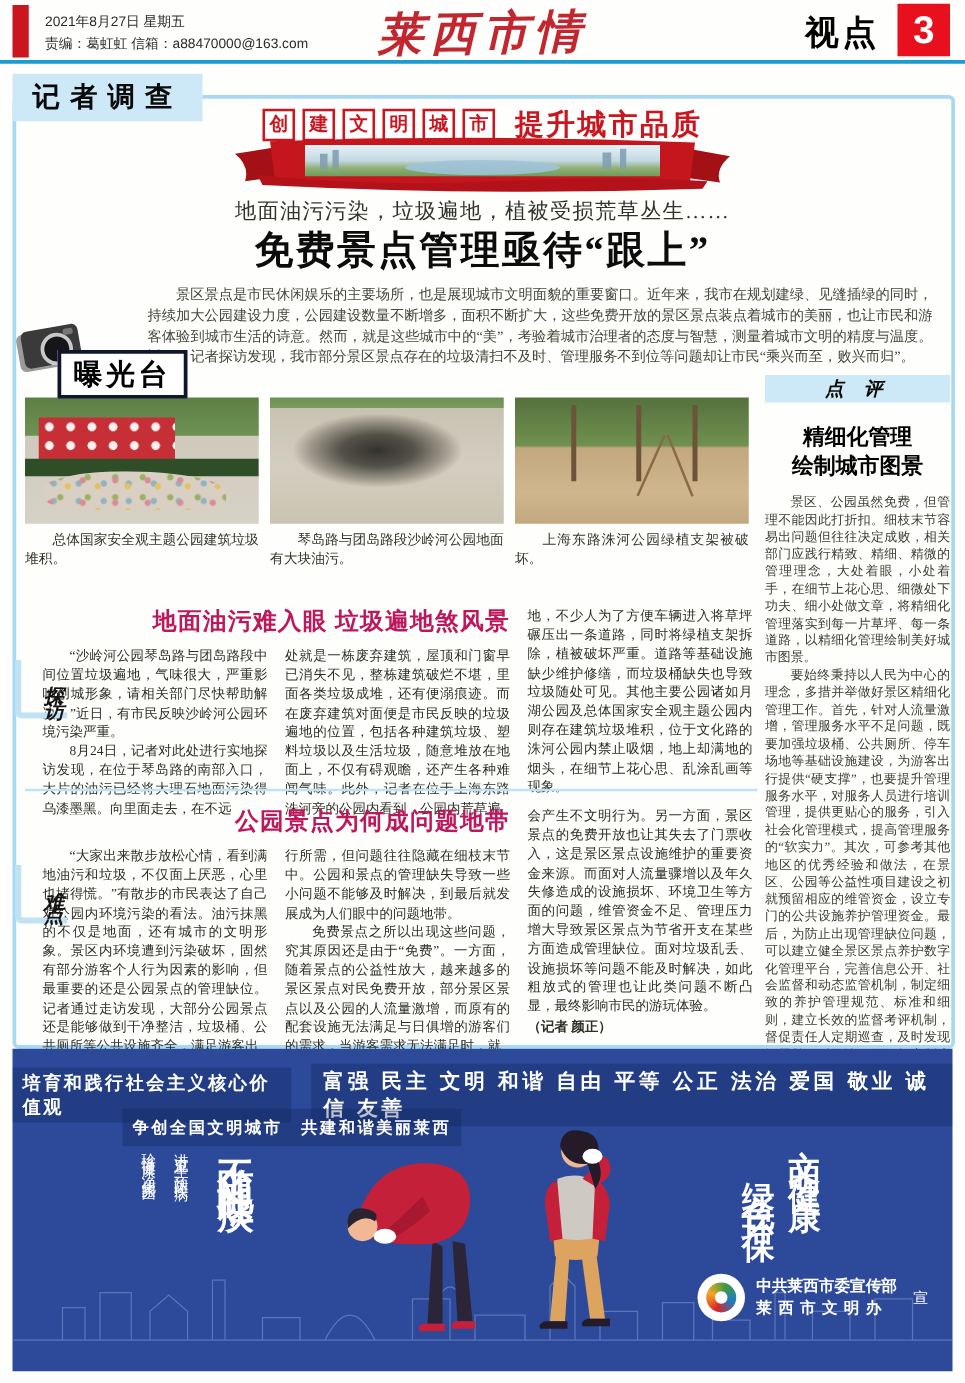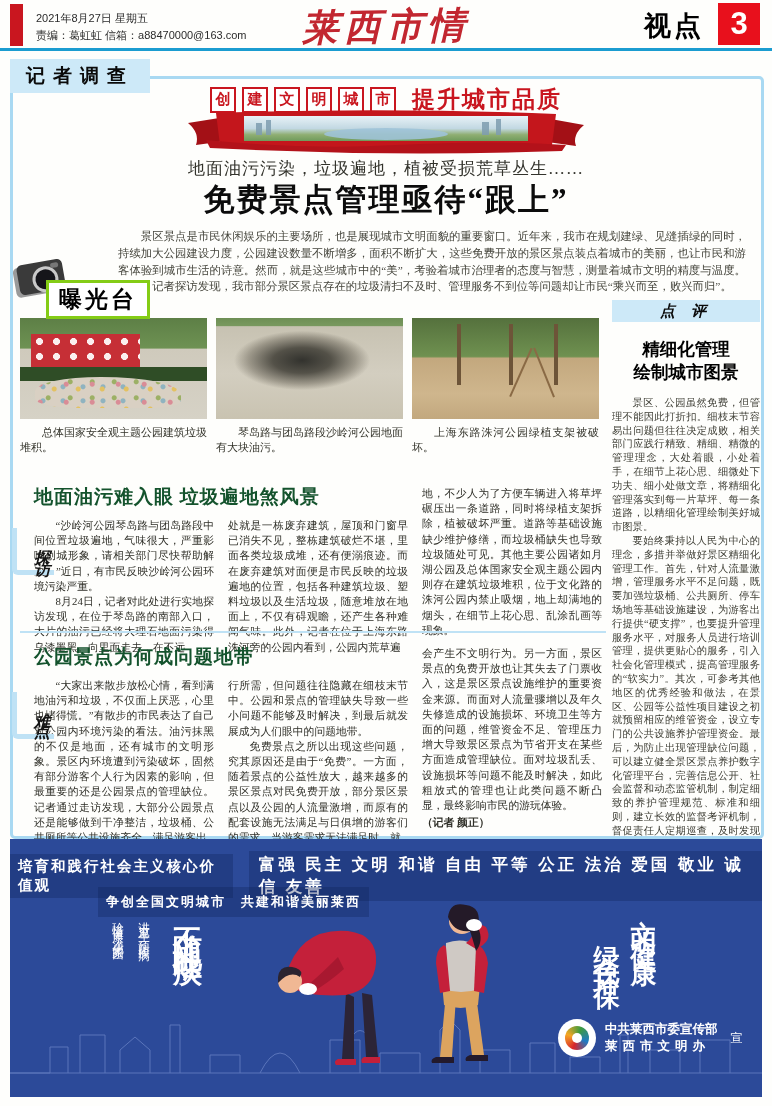--- a/index.html
+++ b/index.html
@@ -13,42 +13,42 @@
             font-size:37px;font-weight:bold;font-style:italic;color:#c22730;letter-spacing:5px;white-space:nowrap;}
   .section-title{position:absolute;right:68px;top:8px;font-family:"Liberation Sans",sans-serif;
                  font-size:27px;font-weight:900;color:#000;letter-spacing:3px;}
   .page-num{position:absolute;right:12px;top:3px;width:42px;height:42px;background:#e8101c;color:#fff;
             font-family:"Liberation Sans",sans-serif;font-size:31px;font-weight:900;
             display:grid;place-items:center;}
   .header-rule{position:absolute;left:0;top:48px;width:772px;height:3px;background:#1b9cd0;}
   
   .frame{position:absolute;left:10px;top:76px;width:748px;height:757px;border:3px solid #a9d9f2;border-radius:5px;}
   .col-label{position:absolute;left:10px;top:59px;background:#cde9f8;padding:4px 16px;z-index:5;
-             font-family:"Liberation Sans",sans-serif;font-size:19px;font-weight:900;color:#0a0a0a;letter-spacing:8px;}
+             font-family:"Liberation Sans",sans-serif;font-size:22px;font-weight:900;color:#0a0a0a;letter-spacing:8px;}
   
   .banner-row{position:absolute;left:0;top:84px;width:772px;display:flex;justify-content:center;
               align-items:center;gap:4px;font-family:"Liberation Sans",sans-serif;}
   .boxchar{width:22px;height:22px;border:2px solid #c9161f;color:#c9161f;font-weight:900;font-size:15px;
            display:grid;place-items:center;background:#fff;margin-right:2px;}
   .banner-slogan{font-size:23px;font-weight:900;color:#c9161f;letter-spacing:2px;margin-left:10px;text-align:right;}
   .ribbon{position:absolute;left:50%;top:107px;transform:translateX(-50%);}
   
   .kicker{position:absolute;left:0;top:157px;width:772px;text-align:center;font-size:17px;color:#33332c;letter-spacing:1px;}
   .main-title{position:absolute;left:0;top:179px;width:772px;text-align:center;font-size:31px;font-weight:900;
               color:#0c0c0c;letter-spacing:2px;}
   .intro{position:absolute;left:118px;top:228px;width:628px;font-size:11.4px;line-height:16.8px;
          color:#45453c;text-align:justify;text-indent:2em;}
   
   .exposure{position:absolute;left:16px;top:266px;width:170px;height:52px;z-index:6;}
   .camera{position:absolute;left:2px;top:-4px;width:46px;height:30px;background:#3a3a3a;border-radius:5px;
           transform:rotate(-10deg);box-shadow:-4px 2px 0 #9a9a9a;}
   .camera::before{content:"";position:absolute;left:14px;top:5px;width:20px;height:20px;border-radius:50%;
                   background:#15151a;border:3px solid #c9c9c9;}
   .camera::after{content:"";position:absolute;right:4px;top:3px;width:8px;height:5px;background:#777;border-radius:2px;}
-  .exp-label{position:absolute;left:30px;top:14px;border:3px solid #84cc16;background:#fff;padding:1px 10px;
+  .exp-label{position:absolute;left:30px;top:14px;border:3px solid #0f172a;background:#fff;padding:1px 10px;
              font-family:"Liberation Sans",sans-serif;font-size:23px;font-weight:900;color:#000;letter-spacing:3px;}
   
   .photos{position:absolute;left:20px;top:318px;display:flex;gap:9px;}
   .photo-col{width:187px;}
   .photo{width:187px;height:101px;position:relative;overflow:hidden;}
   .caption{margin-top:6px;font-size:11px;line-height:15px;color:#33332a;text-align:justify;text-indent:2em;}
   .photo1{background:
       radial-gradient(ellipse 52% 42% at 46% 42%, rgba(42,42,38,.95) 0%, rgba(62,60,52,.85) 30%, rgba(95,90,78,.45) 55%, rgba(0,0,0,0) 70%),
       linear-gradient(180deg,#6e8f55 0%,#79995f 8%,#c7c2b2 8.5%,#d3cec0 55%,#c9c3b1 100%);}
   .photo2{background:linear-gradient(180deg,#5d7f46 0%,#6e9253 30%,#cfcabc 30.5%,#d6d2c6 100%);}
@@ -71,21 +71,21 @@
   .comment{position:absolute;left:612px;top:300px;width:148px;}
   .comment-bar{background:#cde9f8;height:22px;display:flex;align-items:center;justify-content:center;
                font-family:"Liberation Sans",sans-serif;font-size:15px;font-weight:900;font-style:italic;
                color:#0a0a0a;letter-spacing:6px;}
   .comment-title{margin-top:16px;text-align:center;font-size:17.5px;font-weight:900;line-height:23px;color:#000;
                  font-family:"Liberation Sans",sans-serif;}
   .comment-body{margin-top:12px;font-size:10.3px;line-height:13.8px;text-align:justify;color:#3c3c33;}
   .comment-body p{margin:0;text-indent:2em;}
   
   .article{position:absolute;left:34px;width:568px;}
-  .art-title{width:374px;text-align:left;font-size:19px;font-weight:900;color:#14532d;letter-spacing:1px;margin:0 0 8px 0;}
+  .art-title{width:374px;text-align:right;font-size:19px;font-weight:900;color:#be185d;letter-spacing:1px;margin:0 0 8px 0;}
   .art-cols{display:flex;gap:14px;width:374px;}
   .acol{width:180px;font-size:10.8px;line-height:15.2px;text-align:justify;color:#2e2e27;}
   .acol p{margin:0;}
   .indent{text-indent:2em;}
   .acol3{position:absolute;right:0;top:2px;width:180px;font-size:10.8px;line-height:15.2px;
          text-align:justify;color:#2e2e27;}
   .byline{font-weight:bold;margin-top:2px;}
   .side-label{position:absolute;width:30px;z-index:4;writing-mode:vertical-rl;
               font-family:"Liberation Sans",sans-serif;font-size:16px;font-weight:900;font-style:italic;
               color:#141414;letter-spacing:10px;border-left:5px solid #bfe2f5;border-bottom:5px solid #bfe2f5;

